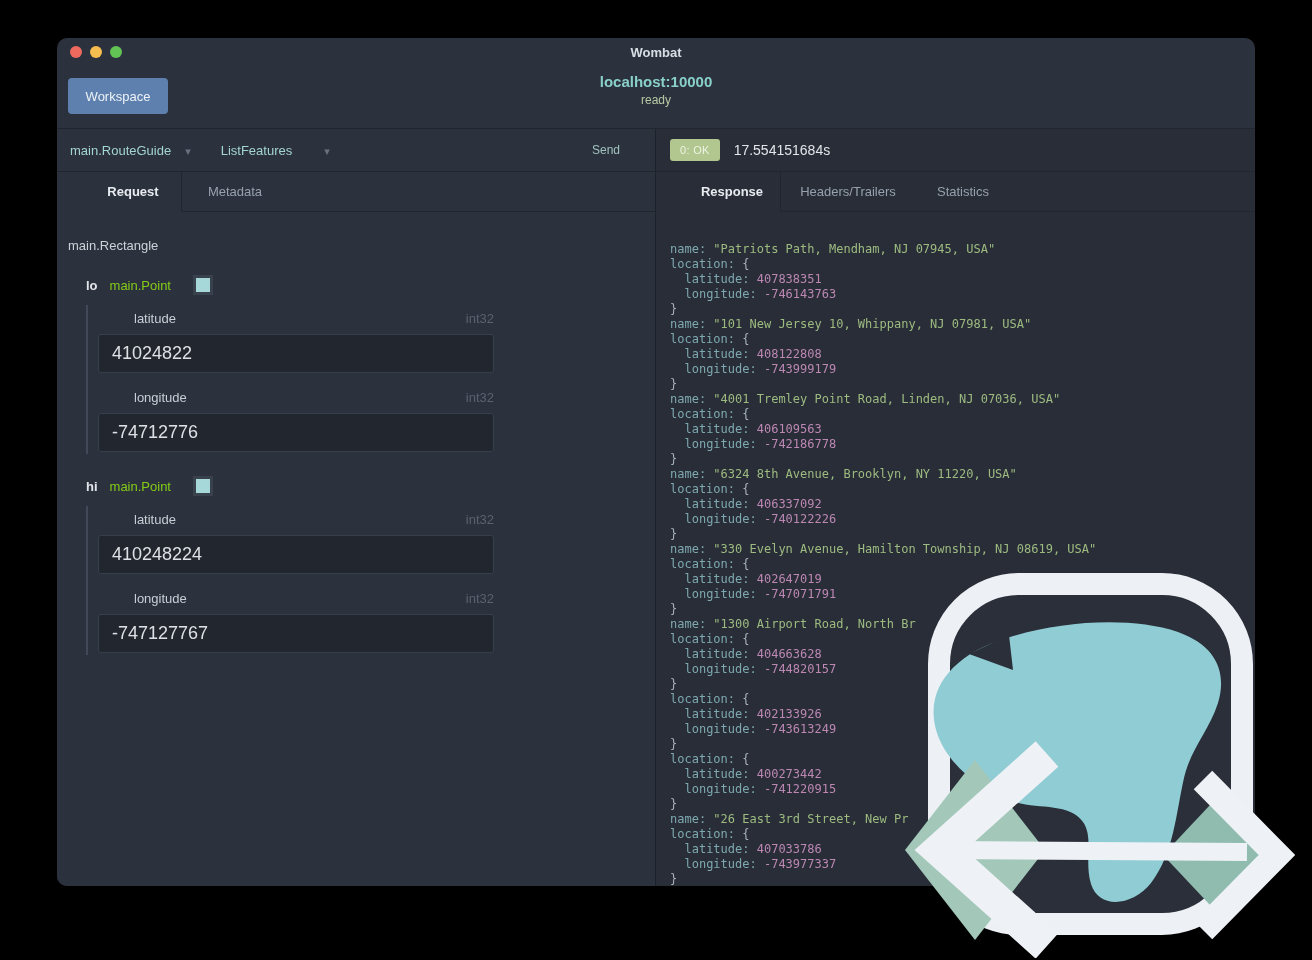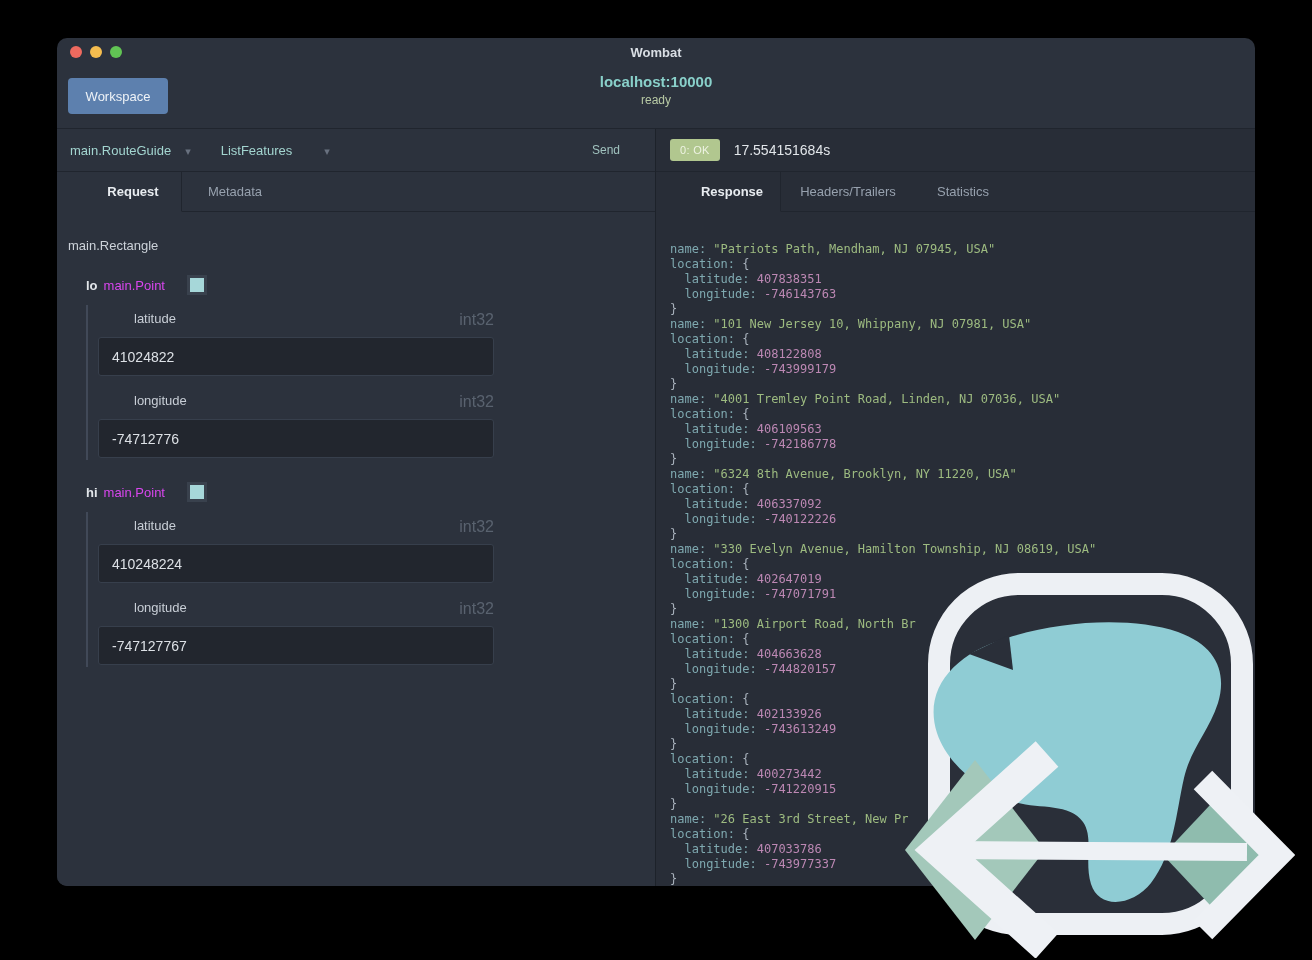--- a/index.html
+++ b/index.html
@@ -55,33 +55,33 @@
   .tab.active { color:#e8ecf0; font-weight:bold; border-bottom-color:transparent;
                 border-right:1px solid #20252e; }
   .tabbar .filler { flex:1; border-bottom:1px solid #20252e; }
 
   
   .req-form { padding:26px 0 0 11px; overflow:hidden; }
   .msg-type { font-size:13px; color:#ccd2d9; }
   .group { margin-left:18px; margin-top:21px; }
   .group-head { display:flex; align-items:center; height:22px; }
   .gname { font-size:13px; font-weight:bold; color:#e2e6ea; }
-  .gtype { font-size:13px; color:#d946ef; margin-left:6px; }
+  .gtype { font-size:13px; color:#84cc16; margin-left:12px; }
   .checkbox { width:20px; height:20px; background:#39414d; margin-left:22px;
               display:flex; align-items:center; justify-content:center; cursor:pointer; }
   .checkbox .fill { width:14px; height:14px; background:#a6d7d9; }
   .group-body { border-left:2px solid #414958; margin-top:9px; padding-left:10px; }
   .field { padding-top:6px; }
   .field + .field { padding-top:17px; }
   .field-labels { display:flex; justify-content:space-between; width:396px; }
   .flabel { font-size:13px; color:#c8ced6;padding-left:36px; }
-  .ftype { font-size:16px; color:#59626f; }
+  .ftype { font-size:13px; color:#59626f; }
   .finput { display:block; width:396px; height:39px; margin-top:8px;
             background:#22262e; border:1px solid #373f4c; border-radius:3px;
-            color:#dde1e6; font-size:14px; font-family:inherit; padding:0 13px; }
+            color:#dde1e6; font-size:18px; font-family:inherit; padding:0 13px; }
   .group-body { padding-bottom:2px; }
 
   
   .resp-out { flex:1; padding:30px 0 0 14px; font-family:"DejaVu Sans Mono", monospace;
               font-size:12px; line-height:15px; color:#a9b2bc; overflow:hidden; }
   .rline { white-space:pre; }
   .k { color:#7fa9b0;text-align:right; } .s { color:#9dbb80; } .n { color:#bd88b4; }
 
   
   .logo { position:absolute; left:895px; top:558px; width:400px; height:400px; z-index:10; }

